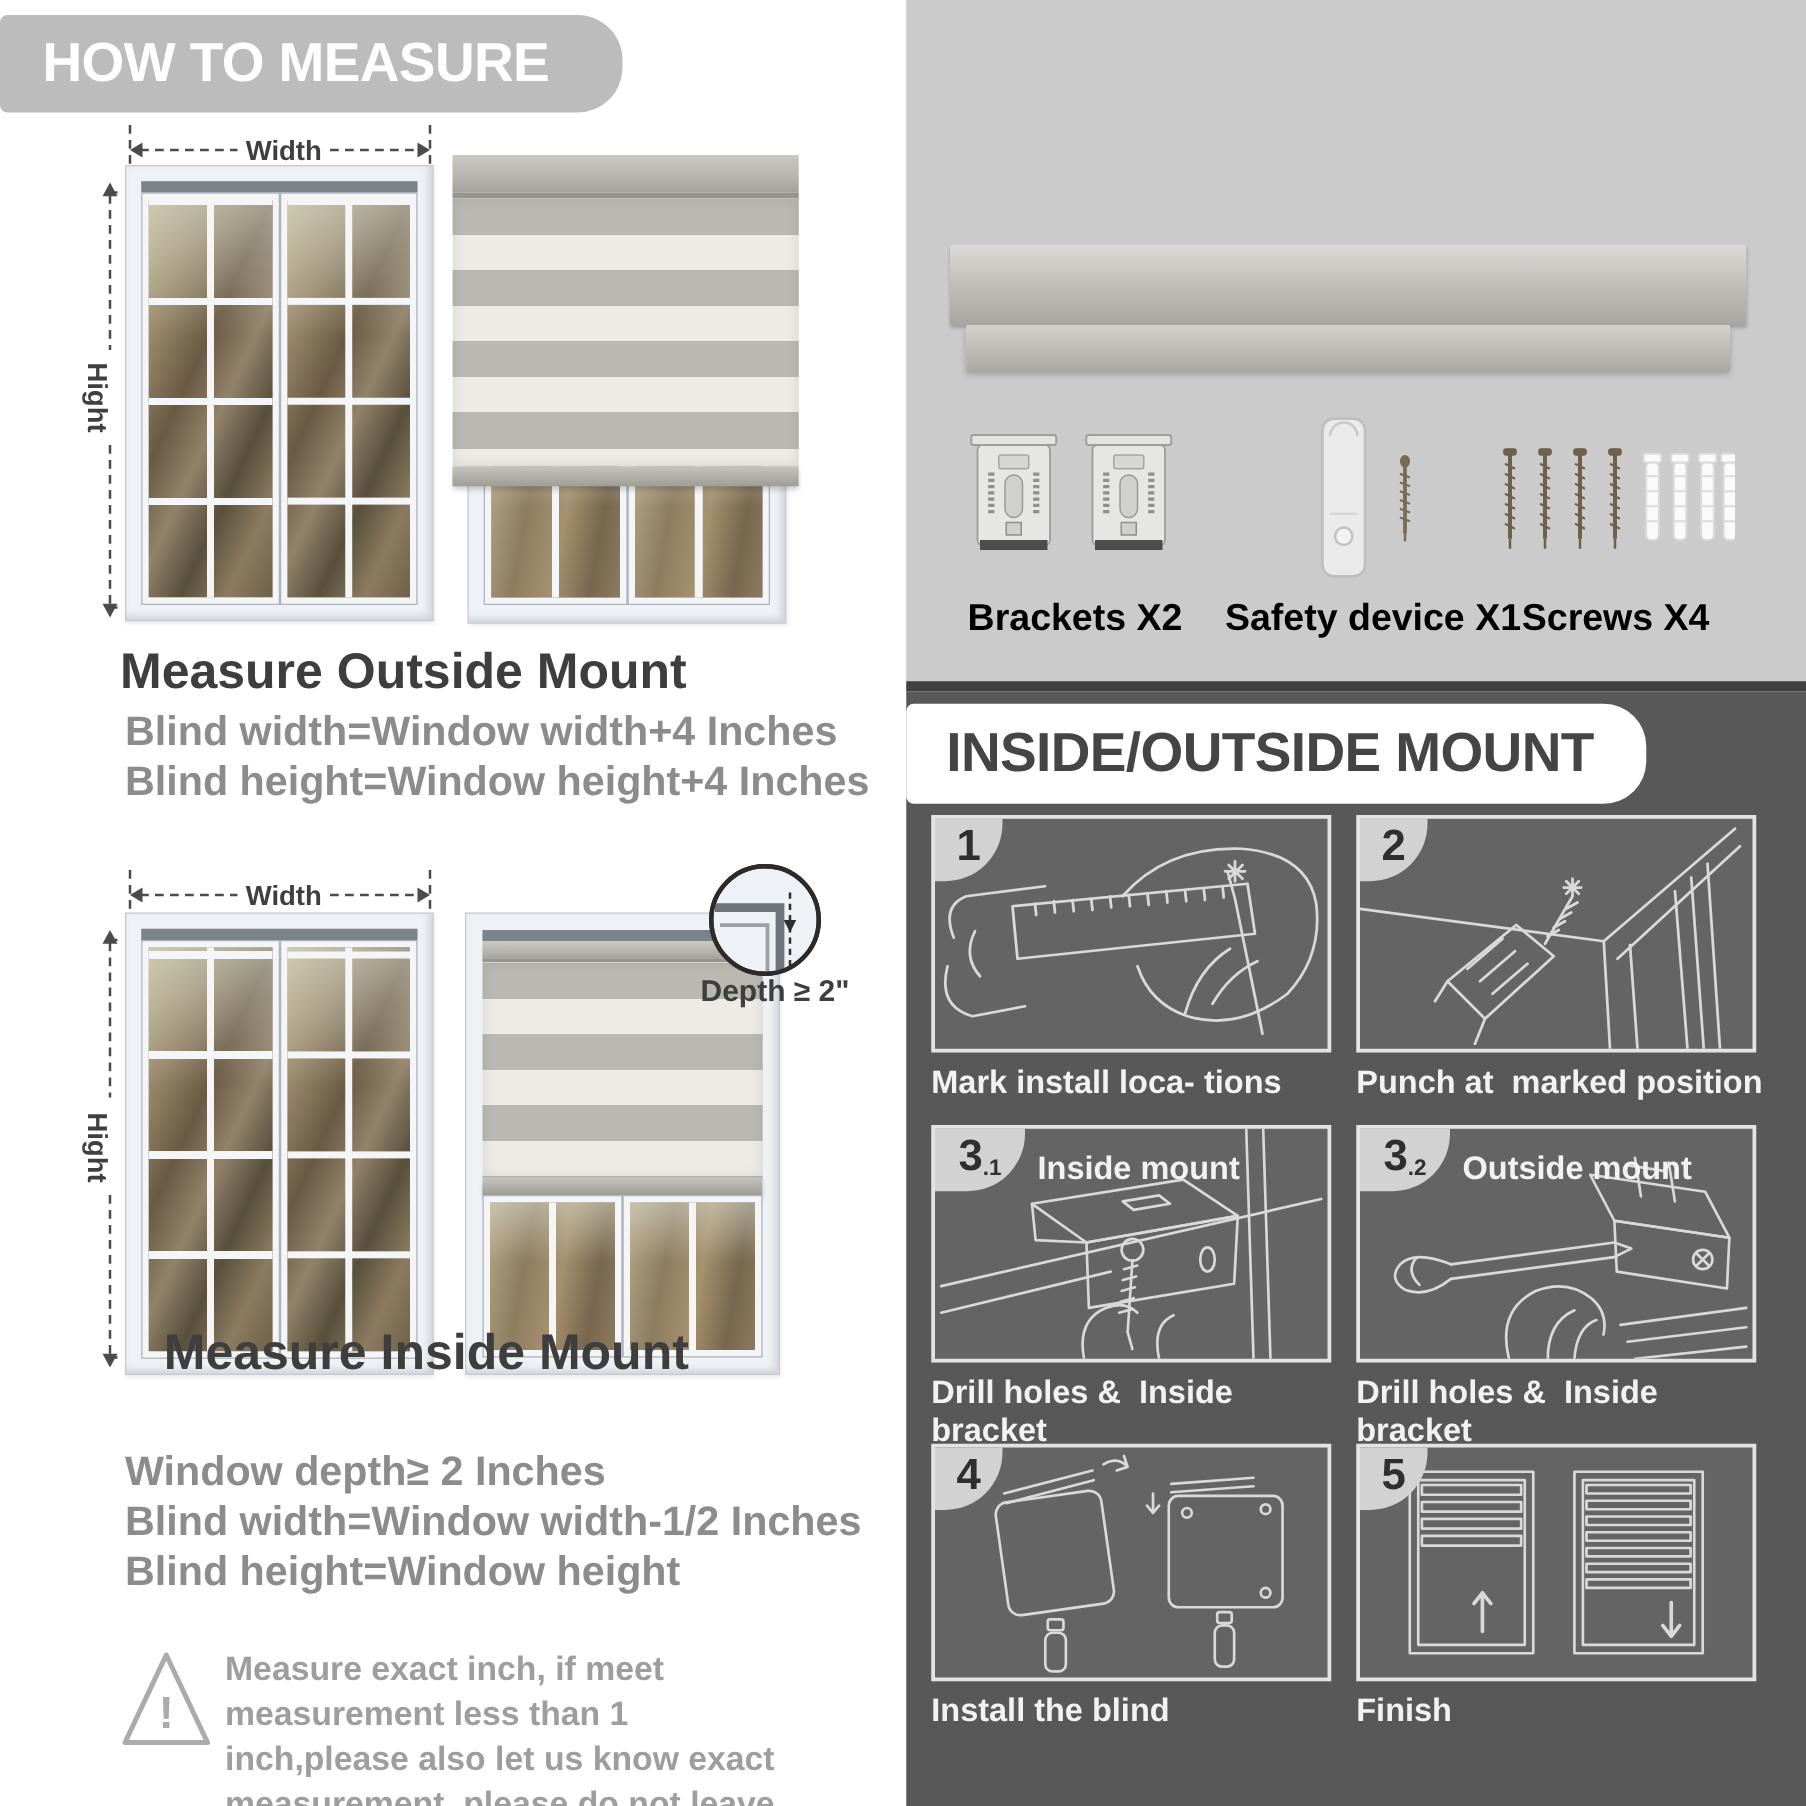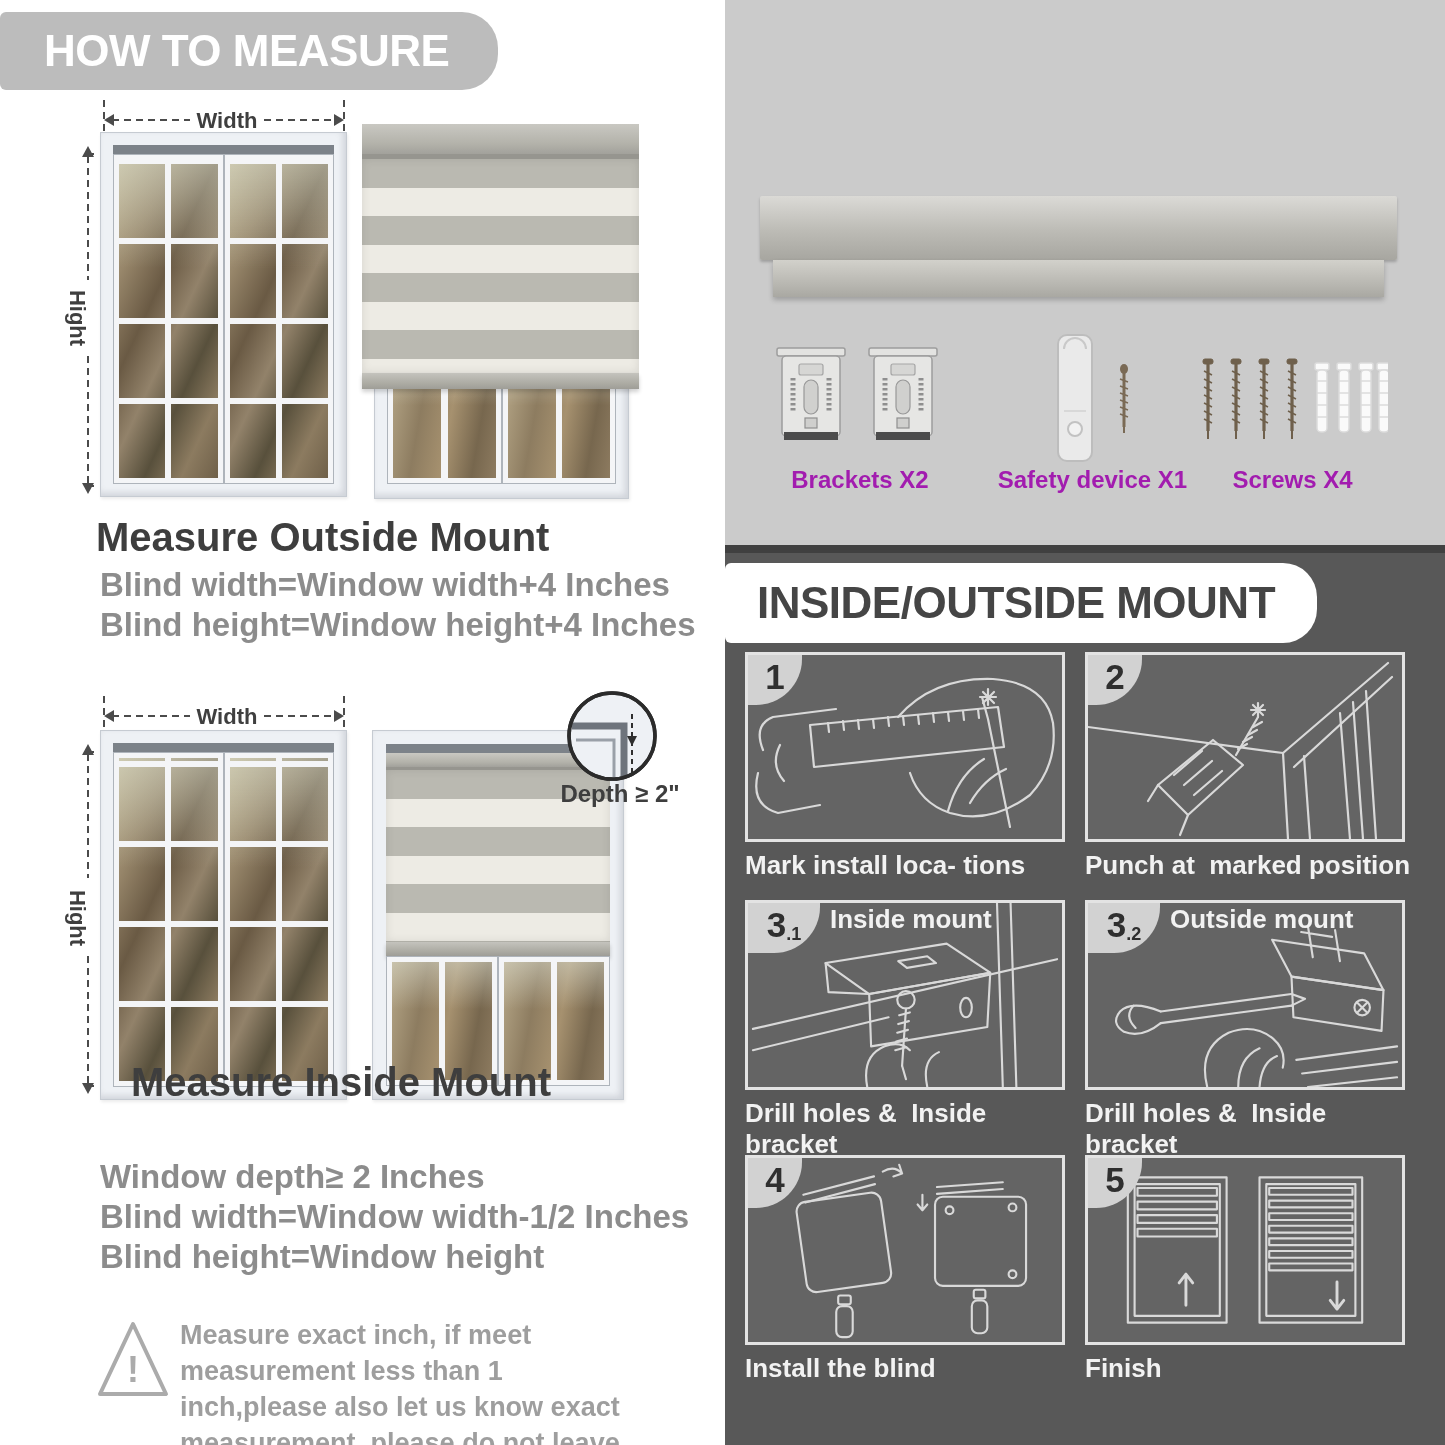--- a/index.html
+++ b/index.html
@@ -5,21 +5,21 @@
   html,body{margin:0;padding:0;background:#fff;}
   #page{position:relative;width:1445px;height:1445px;background:#fff;overflow:hidden;
         font-family:"Liberation Sans","DejaVu Sans",sans-serif;-webkit-font-smoothing:antialiased;}
   .abs{position:absolute;}
 
   
   .pill{position:absolute;display:flex;align-items:center;}
   .pill.gray{background:#bcbcbc;border-radius:6px 36px 36px 6px;}
   .pill.white{background:#ffffff;border-radius:6px 34px 34px 6px;}
   .pill-text{font-weight:bold;font-size:44px;letter-spacing:-0.5px;white-space:nowrap;}
-  .pill.gray .pill-text{color:#ffffff;padding-left:44px;}
+  .pill.gray .pill-text{color:#ffffff;padding-left:34px;}
   .t-light{color:#c8c8c8;padding-left:36px;}
   .t-dark{color:#454545;padding-left:32px;}
 
   
   .left-half{left:0;top:0;width:725px;height:1445px;background:#ffffff;}
   .sec-title{position:absolute;font-weight:bold;font-size:40px;color:#3e3e3e;white-space:nowrap;}
   .sec-line{position:absolute;font-weight:bold;font-size:33px;color:#8c8c8c;white-space:nowrap;}
 
   
   .winframe{position:absolute;background:#eef1f5;border:1px solid #c6cbd2;
@@ -52,30 +52,30 @@
 
   
   .right-top{left:725px;top:0;width:720px;height:553px;background:#cbcbcb;border-bottom:8px solid #404040;box-sizing:border-box;}
   .blind-label{position:absolute;left:0;right:0;top:140px;text-align:center;font-weight:bold;font-size:31px;color:#7d7d7d;}
   .headrail{position:absolute;left:35px;top:196px;width:637px;height:64px;border-radius:2px;
             background:linear-gradient(180deg,#dbdad6,#bcbbb5 55%,#a7a6a0);box-shadow:0 2px 3px rgba(0,0,0,.22);}
   .headrail-lip{position:absolute;left:13px;top:64px;width:611px;height:37px;
             background:linear-gradient(180deg,#d2d1cb,#b6b5af 70%,#a9a8a2);box-shadow:0 3px 5px rgba(0,0,0,.22);}
   .inc-item{position:absolute;top:336px;}
   .inc-art{height:126px;display:flex;align-items:center;justify-content:center;}
-  .inc-label{margin-top:4px;text-align:center;font-weight:bold;font-size:24px;color:#a21caf;white-space:nowrap;}
+  .inc-label{margin-top:16px;text-align:center;font-weight:bold;font-size:30px;color:#000000;white-space:nowrap;}
 
   .right-bottom{left:725px;top:553px;width:720px;height:892px;background:#585858;padding-left:28px;}
   .step-panel{position:absolute;width:320px;height:190px;box-sizing:border-box;border:3px solid #e3e3e3;background:#646464;}
   .badge{position:absolute;top:0;left:0;width:54px;height:50px;background:#d2d2d2;border-radius:0 0 46px 0;
          display:flex;justify-content:center;align-items:flex-start;}
   .badge.wide{width:72px;}
   .bnum{font-weight:bold;font-size:35px;color:#2f2f2f;line-height:44px;}
   .bsub{font-weight:bold;font-size:18px;color:#2f2f2f;line-height:44px;margin-top:9px;}
-  .ptitle{position:absolute;left:82px;top:1px;font-weight:bold;font-size:26px;color:#f2f2f2;white-space:nowrap;}
+  .ptitle{position:absolute;left:82px;top:16px;font-weight:bold;font-size:26px;color:#f2f2f2;white-space:nowrap;}
   .step-caption{position:absolute;width:330px;font-weight:bold;font-size:26px;color:#f2f2f2;white-space:pre-wrap;}
   .art{position:absolute;inset:0;width:100%;height:100%;}
   .art path,.art rect,.art circle,.art ellipse,.art line,.art polyline{stroke:#d9d9d9;stroke-width:2.2;fill:none;stroke-linecap:round;stroke-linejoin:round;}
   .art .fillband{fill:#cfcfcf;stroke:none;}
   .art .thick{stroke-width:3;}
 </style>
 </head>
 <body>
 
 <div id="page">

